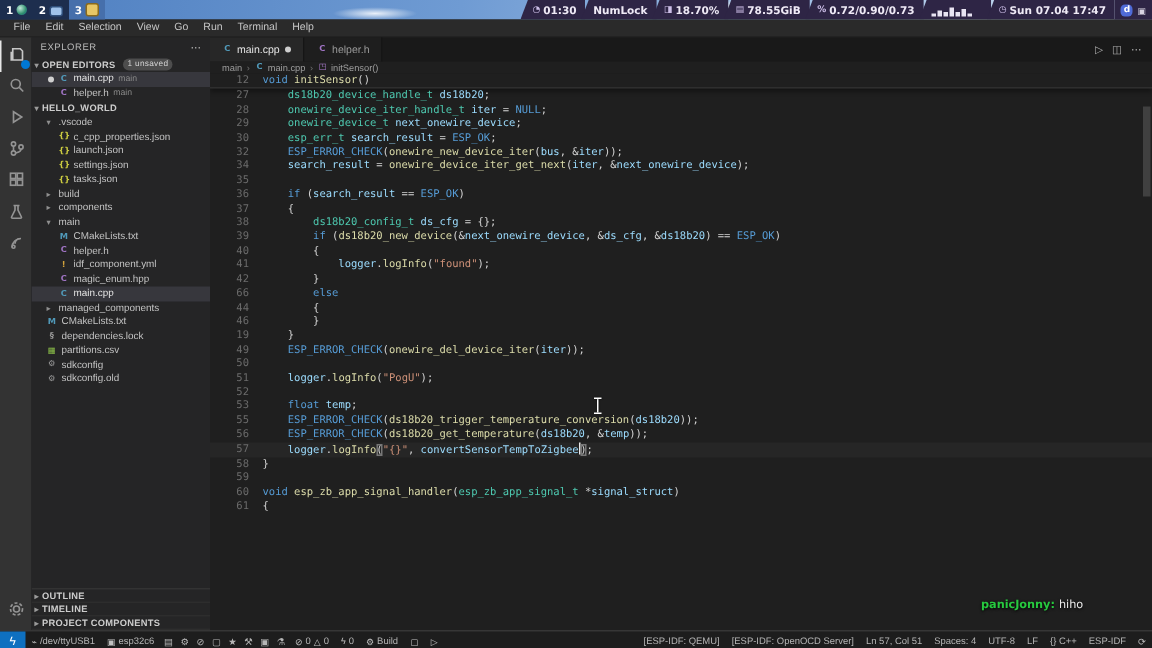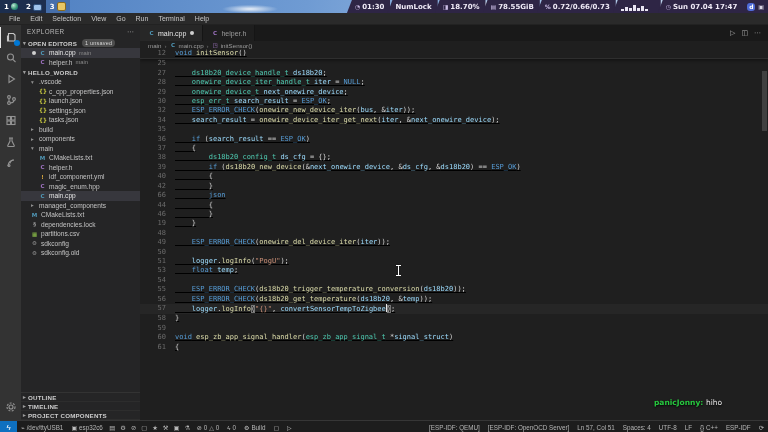--- a/index.html
+++ b/index.html
@@ -66,21 +66,21 @@
   .tab.active{background:#272727;color:#e5e5e5;}
   .tab.inactive{background:#1e1e1e;color:#9a9a9a;}
   .edactions{margin-left:auto;display:flex;align-items:center;gap:6px;padding-right:7px;color:#b0b0b0;font-size:7px;}
   .breadcrumb{height:8px;display:flex;align-items:center;gap:3px;padding-left:8px;color:#9d9d9d;font-size:6.2px;}
   .bc-sep{color:#6f6f6f;}
   .codewrap{position:relative;flex:1;font:7px/9.4px "DejaVu Sans Mono",monospace;overflow:hidden;}
   .sticky{border-bottom:1px solid #2e2e2e;box-shadow:0 2px 3px rgba(0,0,0,.35);background:#1f1f1f;}
   .cl{display:flex;white-space:pre;}
   .cl.cur{background:rgba(255,255,255,.03);}
   .ln{flex:0 0 26px;text-align:right;padding-right:9px;color:#6b6b6b;}
-  .code{white-space:pre;text-decoration:underline;}
+  .code{white-space:pre;}
   .k{color:#569cd6}.t{color:#4ec9b0}.f{color:#dcdcaa}.v{color:#9cdcfe}
   .s{color:#ce9178}.n{color:#b5cea8}.p{color:#d4d4d4}
   .b{color:#d4d4d4;outline:1px solid #767676;outline-offset:-1px;}
   .cursor{display:inline-block;width:1px;height:8px;background:#e8e8e8;vertical-align:-1px;}
   .scrollthumb{position:absolute;right:1px;top:22px;width:5px;height:60px;background:#404040;}
   
   .chatmsg{position:absolute;left:514px;top:349px;font:bold 7.5px "DejaVu Sans",sans-serif;
     text-shadow:0 1px 2px #000;white-space:nowrap;z-index:5;}
   .chatname{color:#27c93f;}.chattext{color:#ececec;font-weight:normal;}
   .ibeam{position:absolute;left:255px;top:216px;width:7px;height:11px;z-index:6;}
@@ -125,21 +125,21 @@
         <span class="chip">
           <span class="wicon">◨</span>
           <span>18.70%</span>
         </span>
         <span class="chip">
           <span class="wicon">▤</span>
           <span>78.55GiB</span>
         </span>
         <span class="chip">
           <span class="wicon">%</span>
-          <span>0.72/0.66/0.73</span>
+          <span>0.72/0.90/0.73</span>
         </span>
         <span class="chip graph">
           <i style="height:2px"></i>
           <i style="height:4px"></i>
           <i style="height:3px"></i>
           <i style="height:6px"></i>
           <i style="height:3px"></i>
           <i style="height:5px"></i>
           <i style="height:2px"></i>
         </span>
@@ -375,44 +375,43 @@
           <span style="display:flex;align-items:center;gap:2px">
             <span class="fic" style="color:#b180d7">◳</span>
             <span>initSensor()</span>
           </span>
         </div>
       <div class="codewrap">
         <div id="sticky" class="sticky">
             <div class="cl"><span class="ln">12</span><span class="code"><span class="k">void</span><span class="p"> </span><span class="f">initSensor</span><span class="p">()</span></span></div>
           </div>
         <div id="codelines">
-            <div class="cl"><span class="ln">25</span><span class="code"></span></div>
             <div class="cl"><span class="ln">27</span><span class="code"><span class="p">    </span><span class="t">ds18b20_device_handle_t</span><span class="p"> </span><span class="v">ds18b20</span><span class="p">;</span></span></div>
             <div class="cl"><span class="ln">28</span><span class="code"><span class="p">    </span><span class="t">onewire_device_iter_handle_t</span><span class="p"> </span><span class="v">iter</span><span class="p"> = </span><span class="k">NULL</span><span class="p">;</span></span></div>
             <div class="cl"><span class="ln">29</span><span class="code"><span class="p">    </span><span class="t">onewire_device_t</span><span class="p"> </span><span class="v">next_onewire_device</span><span class="p">;</span></span></div>
             <div class="cl"><span class="ln">30</span><span class="code"><span class="p">    </span><span class="t">esp_err_t</span><span class="p"> </span><span class="v">search_result</span><span class="p"> = </span><span class="k">ESP_OK</span><span class="p">;</span></span></div>
             <div class="cl"><span class="ln">32</span><span class="code"><span class="p">    </span><span class="k">ESP_ERROR_CHECK</span><span class="p">(</span><span class="f">onewire_new_device_iter</span><span class="p">(</span><span class="v">bus</span><span class="p">, &amp;</span><span class="v">iter</span><span class="p">));</span></span></div>
             <div class="cl"><span class="ln">34</span><span class="code"><span class="p">    </span><span class="v">search_result</span><span class="p"> = </span><span class="f">onewire_device_iter_get_next</span><span class="p">(</span><span class="v">iter</span><span class="p">, &amp;</span><span class="v">next_onewire_device</span><span class="p">);</span></span></div>
             <div class="cl"><span class="ln">35</span><span class="code"></span></div>
             <div class="cl"><span class="ln">36</span><span class="code"><span class="p">    </span><span class="k">if</span><span class="p"> (</span><span class="v">search_result</span><span class="p"> == </span><span class="k">ESP_OK</span><span class="p">)</span></span></div>
             <div class="cl"><span class="ln">37</span><span class="code"><span class="p">    {</span></span></div>
             <div class="cl"><span class="ln">38</span><span class="code"><span class="p">        </span><span class="t">ds18b20_config_t</span><span class="p"> </span><span class="v">ds_cfg</span><span class="p"> = {};</span></span></div>
             <div class="cl"><span class="ln">39</span><span class="code"><span class="p">        </span><span class="k">if</span><span class="p"> (</span><span class="f">ds18b20_new_device</span><span class="p">(&amp;</span><span class="v">next_onewire_device</span><span class="p">, &amp;</span><span class="v">ds_cfg</span><span class="p">, &amp;</span><span class="v">ds18b20</span><span class="p">) == </span><span class="k">ESP_OK</span><span class="p">)</span></span></div>
             <div class="cl"><span class="ln">40</span><span class="code"><span class="p">        {</span></span></div>
+            <div class="cl"><span class="ln">41</span><span class="code"><span class="p">            </span><span class="v">logger</span><span class="p">.</span><span class="f">logInfo</span><span class="p">(</span><span class="s">"found"</span><span class="p">);</span></span></div>
             <div class="cl"><span class="ln">42</span><span class="code"><span class="p">        }</span></span></div>
-            <div class="cl"><span class="ln">66</span><span class="code"><span class="p">        </span><span class="k">json</span></span></div>
+            <div class="cl"><span class="ln">66</span><span class="code"><span class="p">        </span><span class="k">else</span></span></div>
             <div class="cl"><span class="ln">44</span><span class="code"><span class="p">        {</span></span></div>
             <div class="cl"><span class="ln">46</span><span class="code"><span class="p">        }</span></span></div>
             <div class="cl"><span class="ln">19</span><span class="code"><span class="p">    }</span></span></div>
-            <div class="cl"><span class="ln">48</span><span class="code"></span></div>
             <div class="cl"><span class="ln">49</span><span class="code"><span class="p">    </span><span class="k">ESP_ERROR_CHECK</span><span class="p">(</span><span class="f">onewire_del_device_iter</span><span class="p">(</span><span class="v">iter</span><span class="p">));</span></span></div>
             <div class="cl"><span class="ln">50</span><span class="code"></span></div>
             <div class="cl"><span class="ln">51</span><span class="code"><span class="p">    </span><span class="v">logger</span><span class="p">.</span><span class="f">logInfo</span><span class="p">(</span><span class="s">"PogU"</span><span class="p">);</span></span></div>
+            <div class="cl"><span class="ln">52</span><span class="code"></span></div>
             <div class="cl"><span class="ln">53</span><span class="code"><span class="p">    </span><span class="k">float</span><span class="p"> </span><span class="v">temp</span><span class="p">;</span></span></div>
-            <div class="cl"><span class="ln">54</span><span class="code"></span></div>
             <div class="cl"><span class="ln">55</span><span class="code"><span class="p">    </span><span class="k">ESP_ERROR_CHECK</span><span class="p">(</span><span class="f">ds18b20_trigger_temperature_conversion</span><span class="p">(</span><span class="v">ds18b20</span><span class="p">));</span></span></div>
             <div class="cl"><span class="ln">56</span><span class="code"><span class="p">    </span><span class="k">ESP_ERROR_CHECK</span><span class="p">(</span><span class="f">ds18b20_get_temperature</span><span class="p">(</span><span class="v">ds18b20</span><span class="p">, &amp;</span><span class="v">temp</span><span class="p">));</span></span></div>
             <div class="cl cur"><span class="ln">57</span><span class="code"><span class="p">    </span><span class="v">logger</span><span class="p">.</span><span class="f">logInfo</span><span class="b">(</span><span class="s">"{}"</span><span class="p">, </span><span class="v">convertSensorTempToZigbee</span><span class="cursor"></span><span class="b">)</span><span class="p">;</span></span></div>
             <div class="cl"><span class="ln">58</span><span class="code"><span class="p">}</span></span></div>
             <div class="cl"><span class="ln">59</span><span class="code"></span></div>
             <div class="cl"><span class="ln">60</span><span class="code"><span class="k">void</span><span class="p"> </span><span class="f">esp_zb_app_signal_handler</span><span class="p">(</span><span class="t">esp_zb_app_signal_t</span><span class="p"> *</span><span class="v">signal_struct</span><span class="p">)</span></span></div>
             <div class="cl"><span class="ln">61</span><span class="code"><span class="p">{</span></span></div>
           </div>
         <div class="scrollthumb"></div>
 

